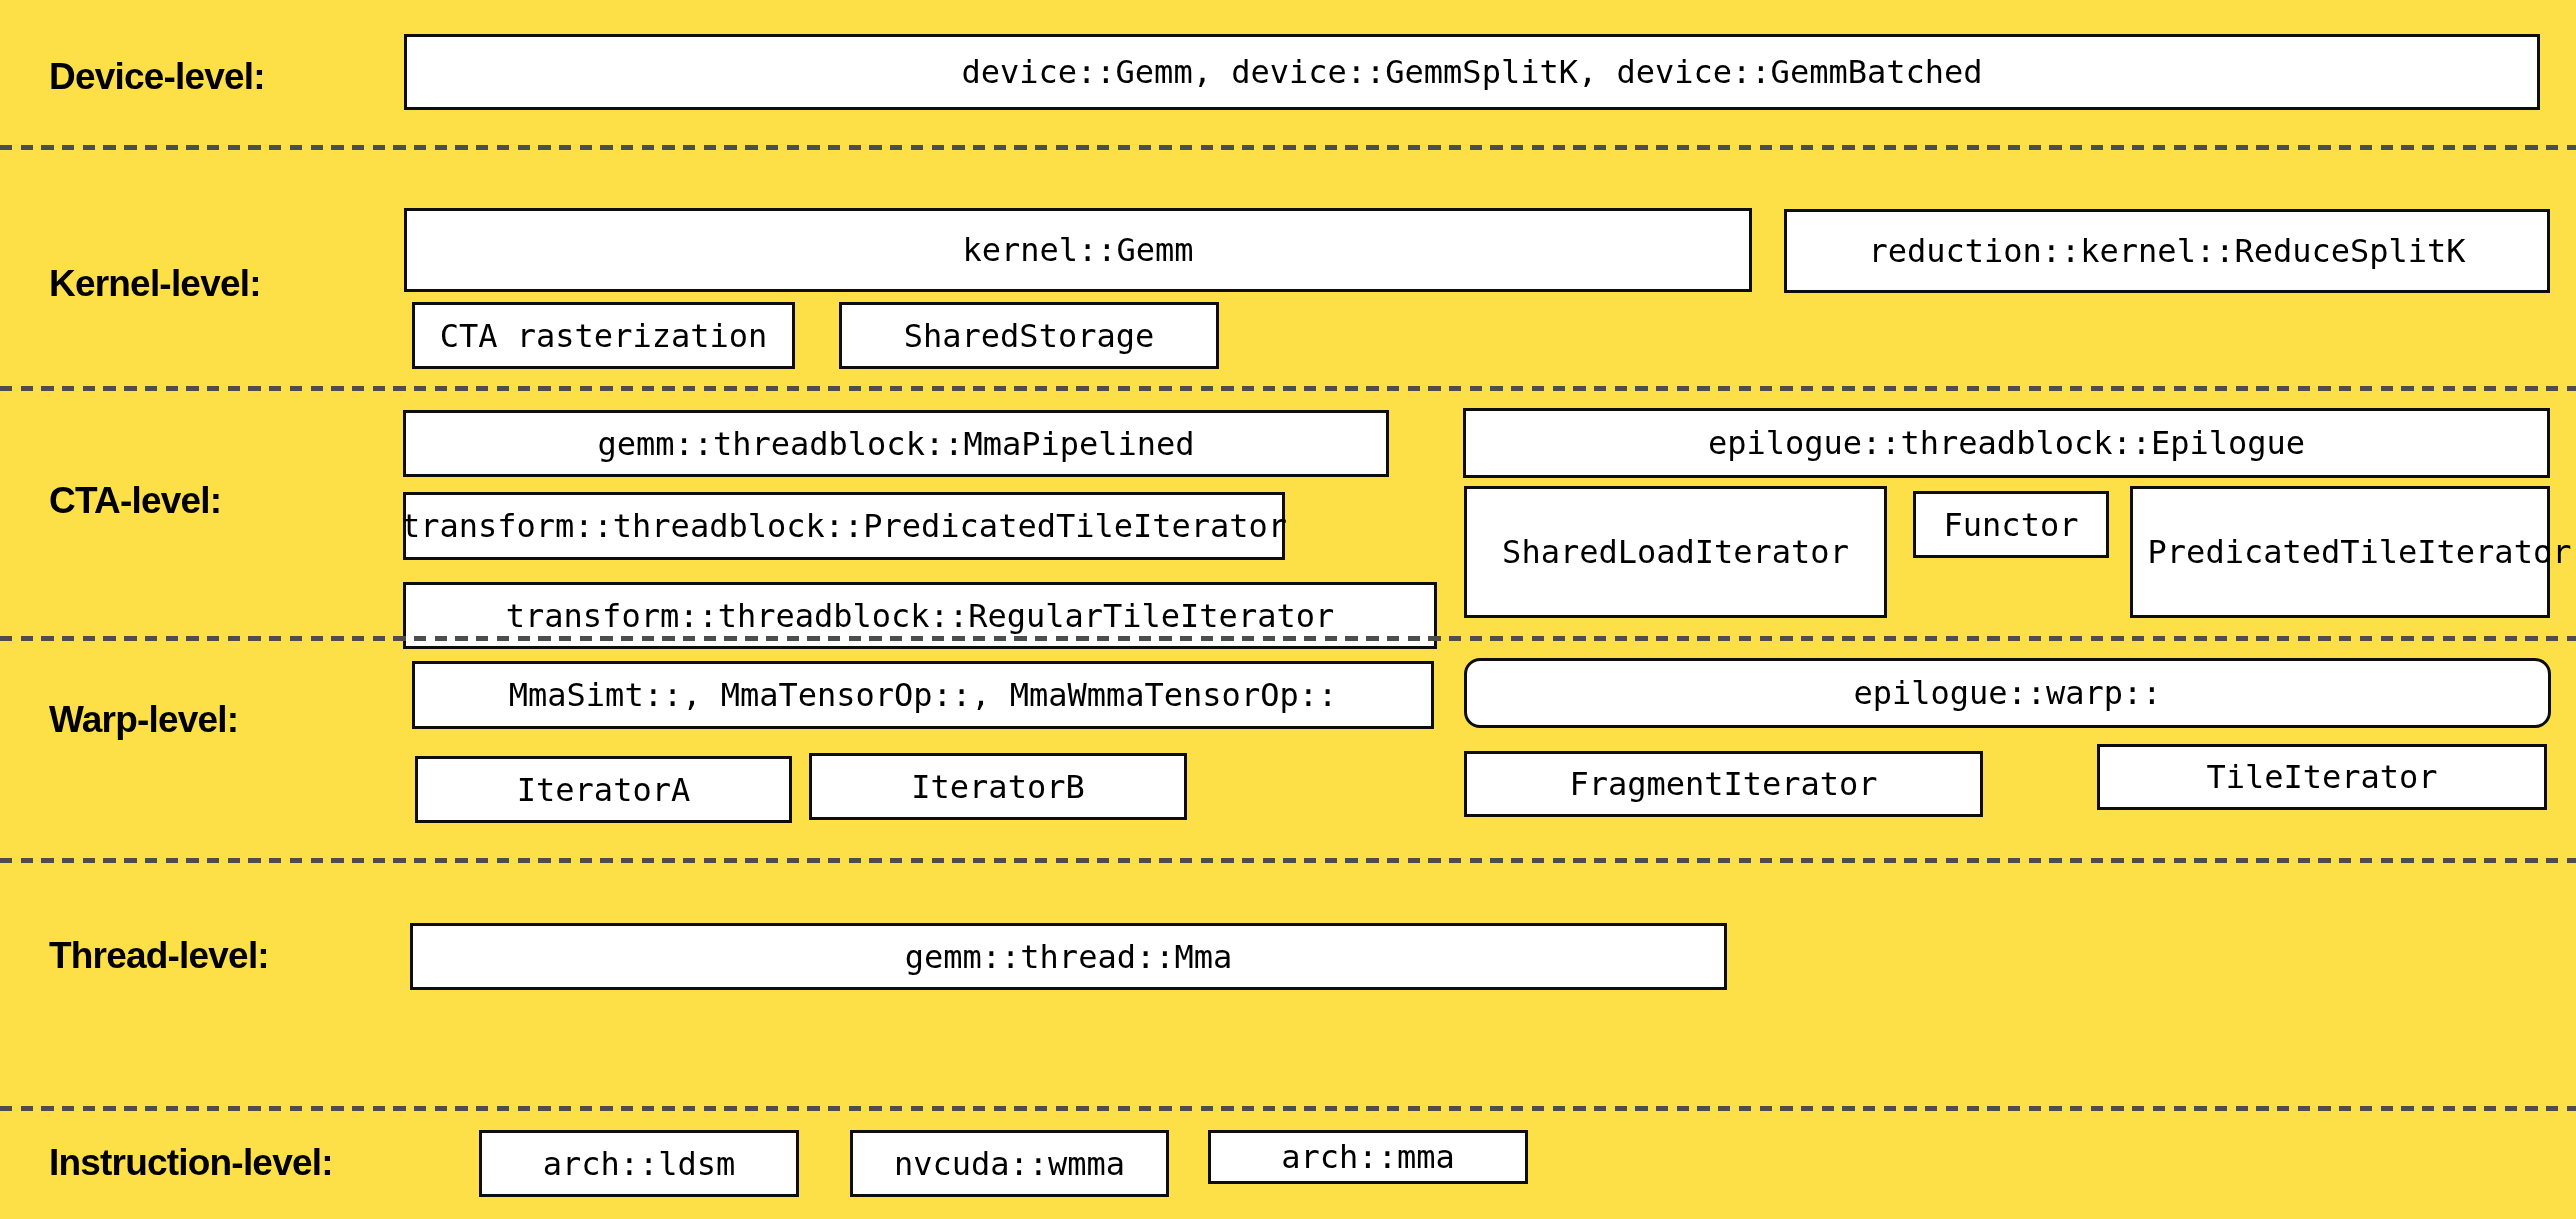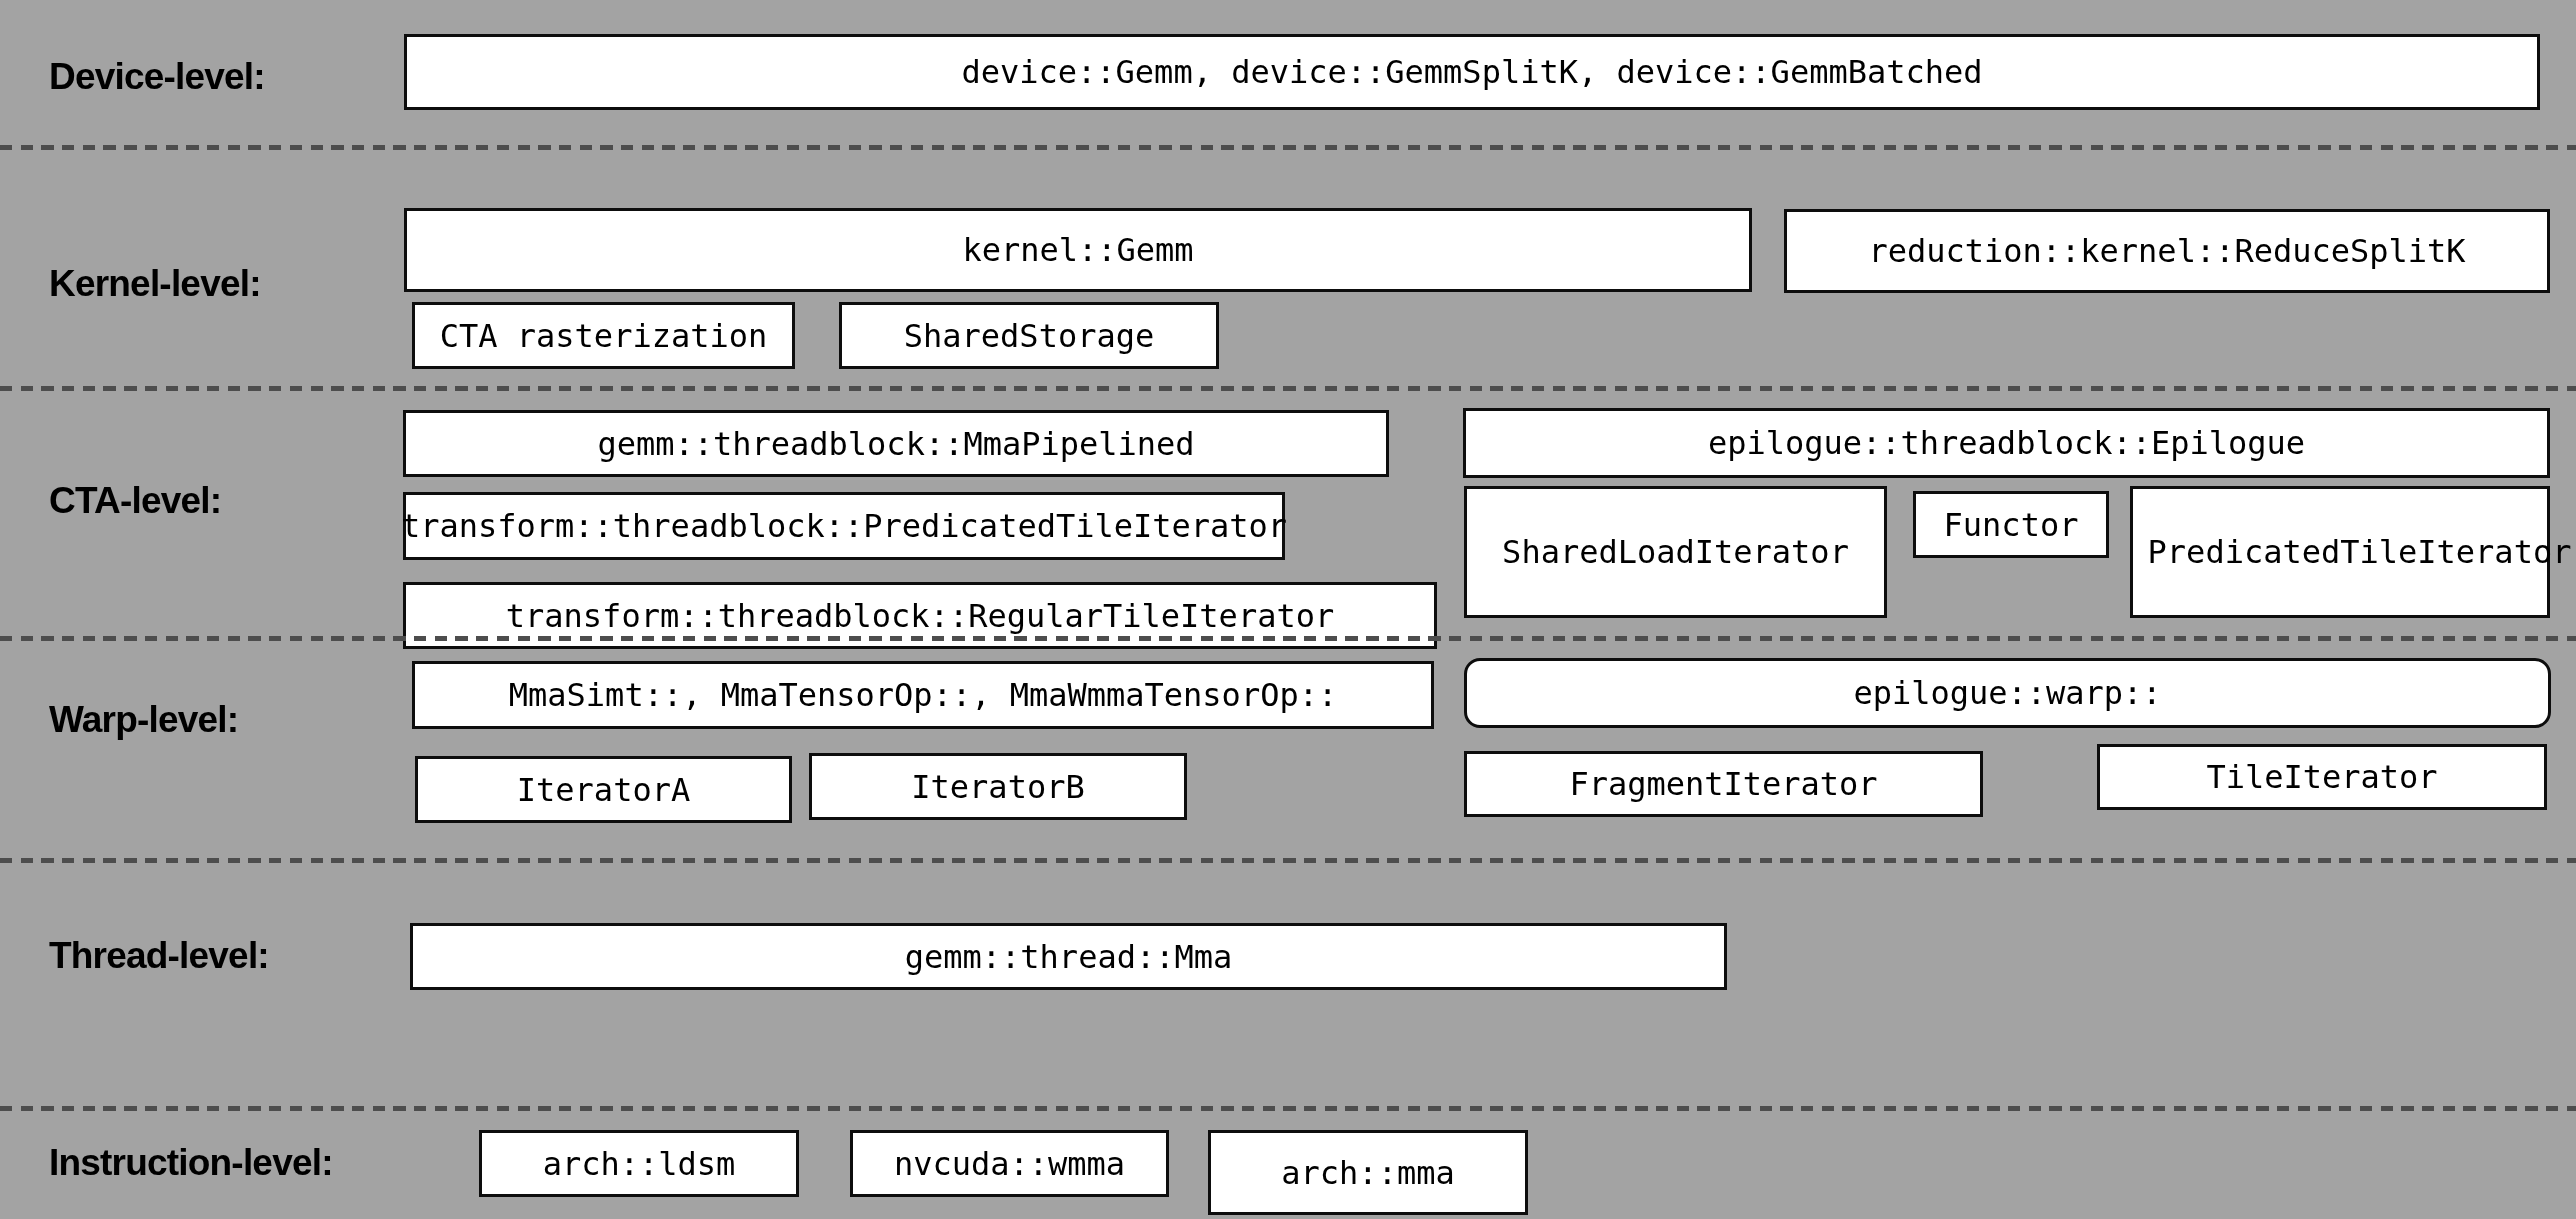--- a/index.html
+++ b/index.html
@@ -4,21 +4,21 @@
 <style>
   html, body {
     margin: 0;
     padding: 0;
     background: #ffffff;
   }
   #canvas {
     position: relative;
     width: 2576px;
     height: 1219px;
-    background: #a3a3a3;
+    background: #fde047;
     font-family: "DejaVu Sans Mono", "Liberation Mono", monospace;
     color: #000000;
     overflow: hidden;
   }
   .level-label {
     position: absolute;
     font-family: "Liberation Sans", "DejaVu Sans", sans-serif;
     font-weight: 700;
     font-size: 37px;
     line-height: 1;
@@ -87,16 +87,16 @@
   <div class="separator" style="top:858px;"></div>
 
   <div class="level-label" style="left:49px; top:937px;">Thread-level:</div>
   <div class="box" style="left:410px; top:923px; width:1317px; height:67px;">gemm::thread::Mma</div>
 
   <div class="separator" style="top:1106px;"></div>
 
   <div class="level-label" style="left:49px; top:1144px;">Instruction-level:</div>
   <div class="box" style="left:479px; top:1130px; width:320px; height:67px;">arch::ldsm</div>
   <div class="box" style="left:850px; top:1130px; width:319px; height:67px;">nvcuda::wmma</div>
-  <div class="box" style="left:1208px; top:1130px; width:320px; height:85px;">arch::mma</div>
+  <div class="box" style="left:1208px; top:1130px; width:320px; height:54px;">arch::mma</div>
 
 </div>
 
 
 </body></html>

